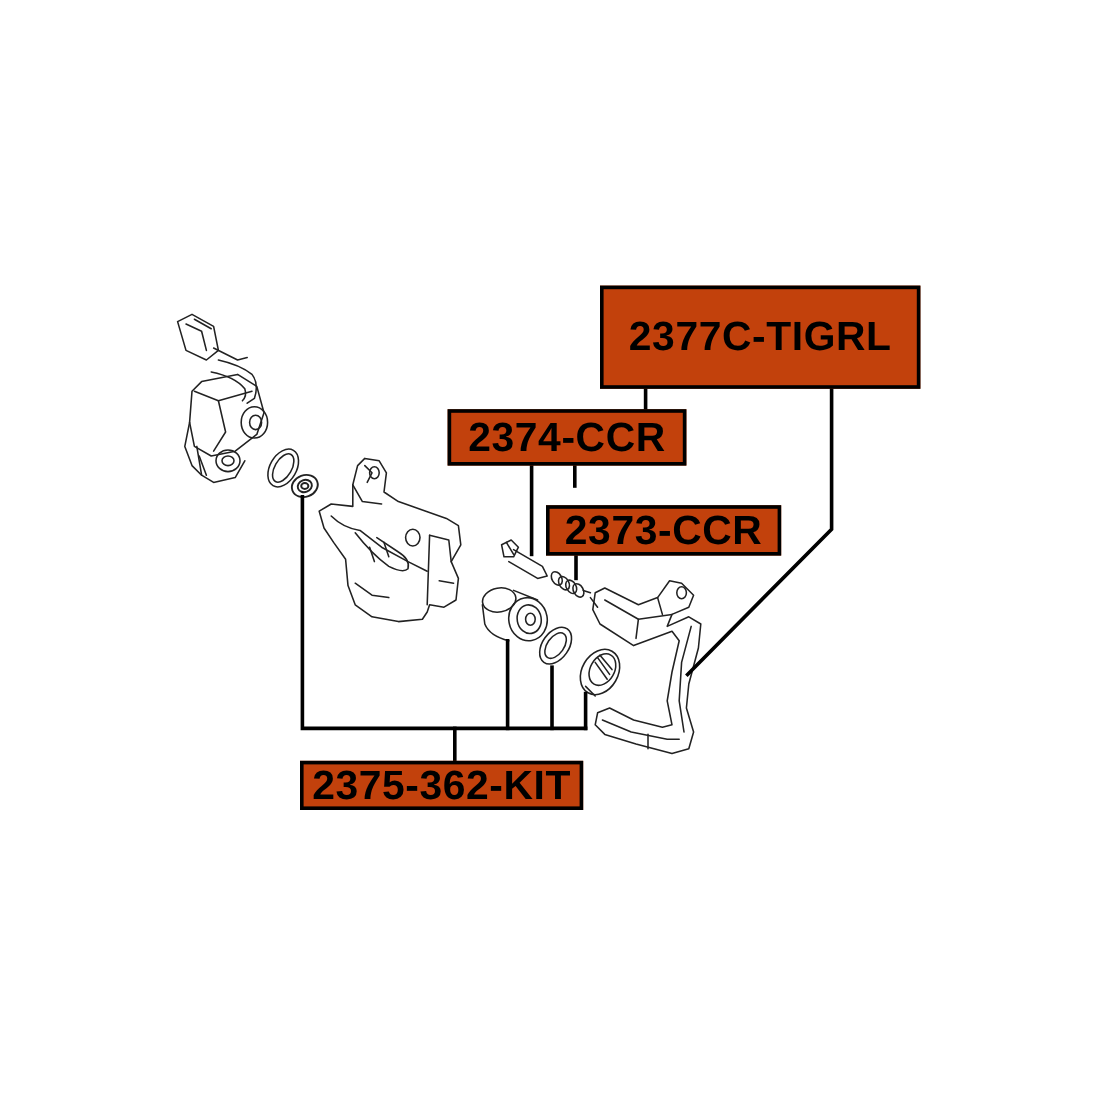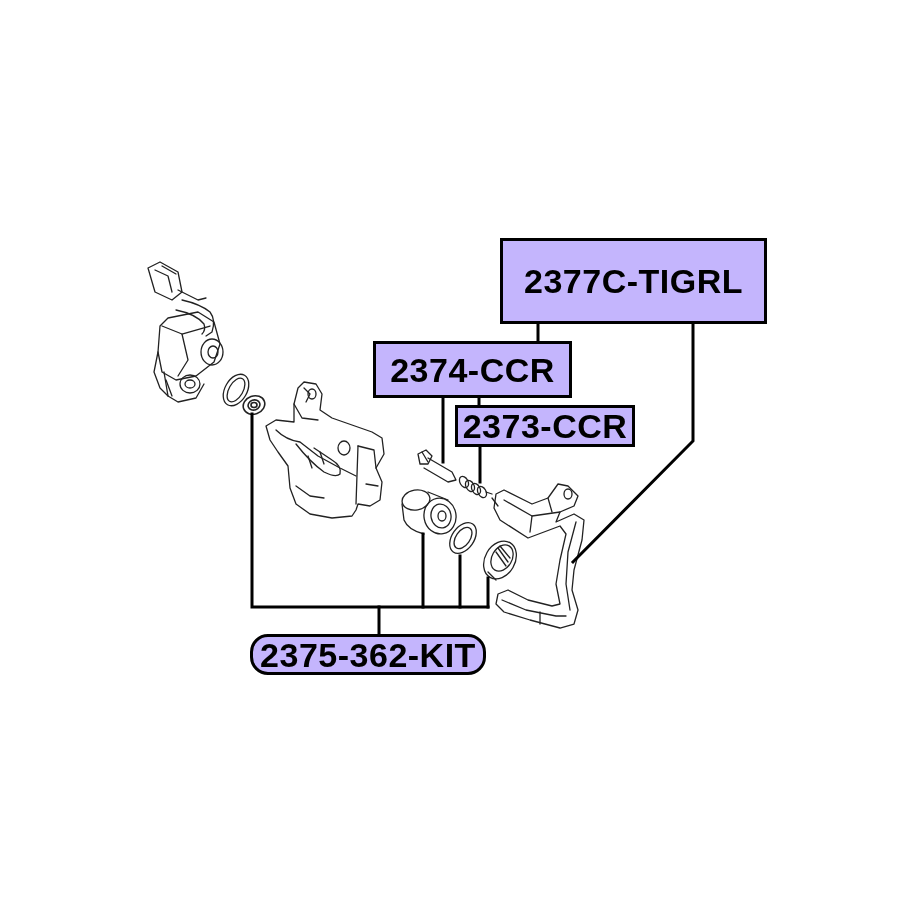--- a/index.html
+++ b/index.html
@@ -3,21 +3,21 @@
   <meta charset="utf-8">
   <style>
     html, body { margin: 0; padding: 0; background: #ffffff; }
     body { width: 915px; height: 915px; position: relative; overflow: hidden; font-family: "Liberation Sans", sans-serif; }
     .stage { position: absolute; left: 0; top: 0; width: 915px; height: 915px; }
     .stage svg { position: absolute; left: 0; top: 0; }
     .label-box {
       position: absolute;
       box-sizing: border-box;
       border: 3px solid #000;
-      background: #c4b5fd;
+      background: #c2410c;
       color: #000;
       font-family: "Liberation Sans", sans-serif;
       font-weight: bold;
       font-size: 34px;
       line-height: 1;
       letter-spacing: 0.5px;
       display: flex;
       flex-direction: row;
       justify-content: center;
       align-items: center;
@@ -145,25 +145,25 @@
       <line x1="460" y1="556" x2="460" y2="607"></line>
       <line x1="488" y1="578" x2="488" y2="607"></line>
       <line x1="379" y1="607" x2="379" y2="634"></line>
     </g>
   </svg>
 
   <div class="label-box double" style="left:500px; top:238px; width:267px; height:86px;">
     <span>2377C-TIGRL</span>
   </div>
 
-  <div class="label-box" style="left:373px; top:341px; width:199px; height:57px;">
+  <div class="label-box" style="left:373px; top:341px; width:199px; height:47px;">
     <span>2374-CCR</span>
   </div>
 
-  <div class="label-box" style="left:455px; top:405px; width:180px; height:42px;">
+  <div class="label-box" style="left:455px; top:421px; width:196px; height:42px;">
     <span>2373-CCR</span>
   </div>
 
-  <div class="label-box" style="left:250px; top:634px; width:236px; height:41px;border-radius:18px;">
+  <div class="label-box" style="left:250px; top:634px; width:236px; height:41px;">
     <span>2375-362-KIT</span>
   </div>
 
 </div>
 
 </body></html>

